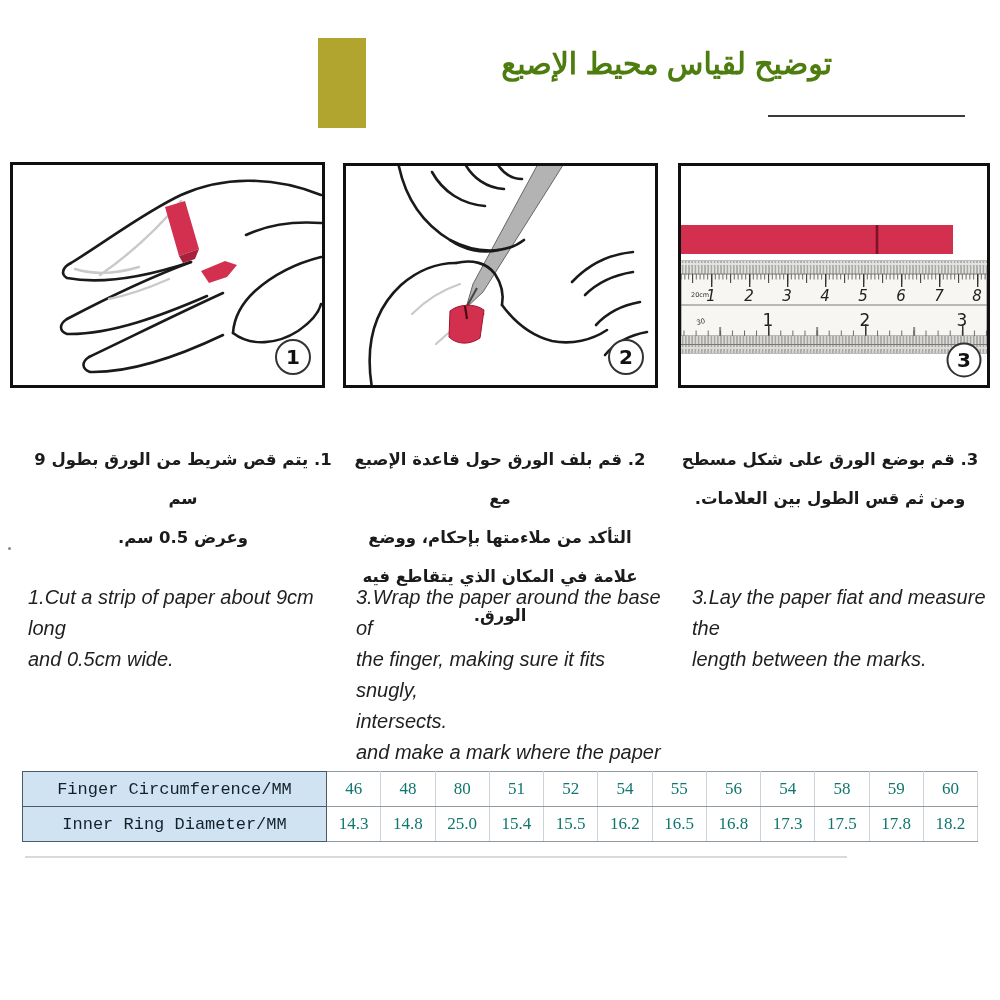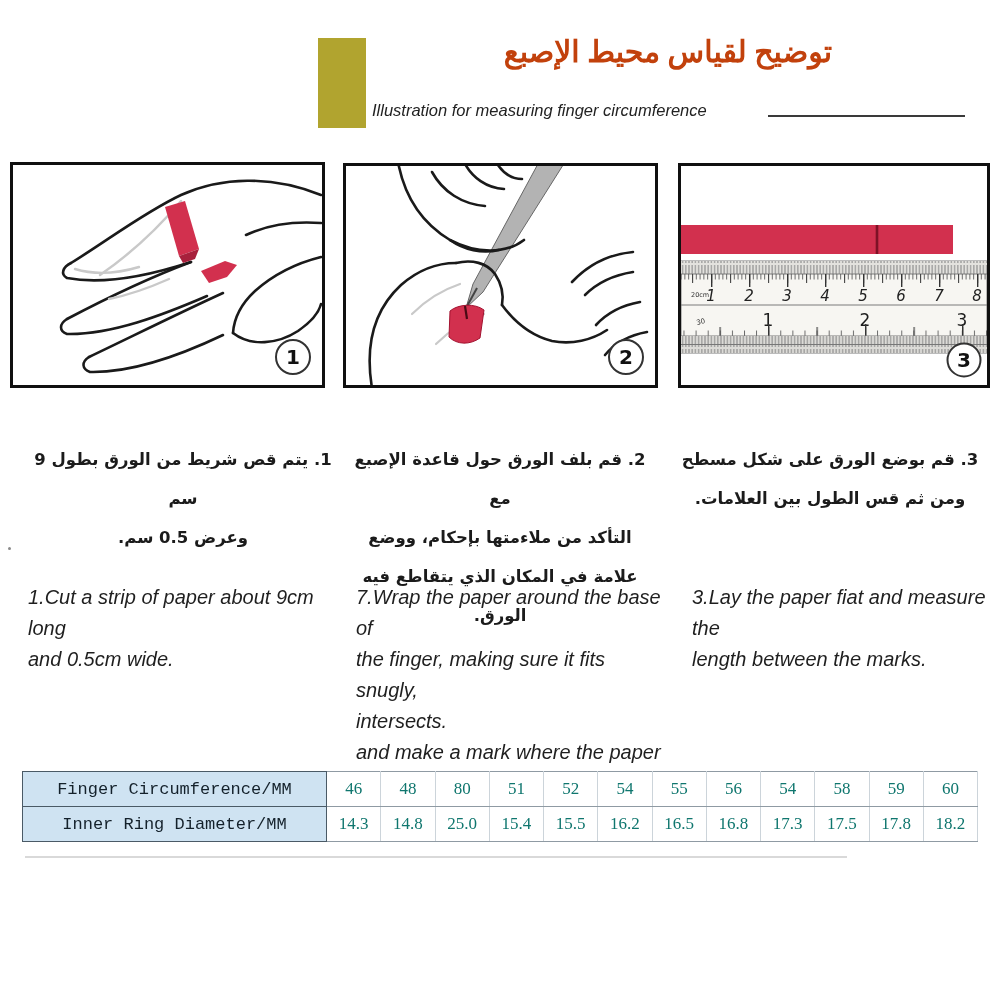--- a/index.html
+++ b/index.html
@@ -2,22 +2,22 @@
 <html><head>
 <meta charset="utf-8">
 <style>
   html,body{margin:0;padding:0;background:#fff;}
   .page{position:relative;width:1000px;height:1000px;background:#ffffff;overflow:hidden;
         font-family:"Liberation Sans",sans-serif;color:#1c1c1c;}
   .abs{position:absolute;}
 
   
   .accent-rect{left:318px;top:38px;width:48px;height:90px;background:#b1a42f;}
-  .title-ar{left:380px;top:34px;width:452px;text-align:right;direction:rtl;
-            font-family:Liberation Serif, serif;font-weight:bold;font-size:30px;color:#c2410c;}
+  .title-ar{left:380px;top:46px;width:452px;text-align:right;direction:rtl;
+            font-family:Liberation Sans, sans-serif;font-weight:bold;font-size:30px;color:#4d7c0f;}
   .subtitle-en{left:372px;top:101px;font-style:italic;font-size:16.5px;color:#222;
                font-family:"Liberation Sans",sans-serif;}
   .header-rule{left:768px;top:115px;width:197px;height:2px;background:#3a3a3a;}
 
   
   .panel{position:absolute;border:3px solid #101010;background:#fff;}
   .panel svg{display:block;}
 
   
   .step-ar{position:absolute;direction:rtl;text-align:center;
@@ -41,21 +41,20 @@
                 border-right:1px solid #ccd4da;border-left:1px solid #ccd4da;}
   .table-shadow{left:25px;top:856px;width:822px;height:2px;background:#d9d9d9;}
 </style>
 </head>
 <body>
 
 <div class="page">
 
   <div class="abs accent-rect"></div>
   <div class="abs title-ar">توضيح لقياس محيط الإصبع</div>
-  <div class="abs subtitle-en">Illustration for measuring finger circumference</div>
   <div class="abs header-rule"></div>
 
   <div class="panel" style="left:10px;top:162px;width:309px;height:220px;">
     <svg width="309" height="220" viewBox="0 0 309 220">
       <g fill="none" stroke="#1a1a1a" stroke-width="2.6" stroke-linecap="round">
         <path d="M308 30 C 258 10, 208 12, 168 30 C 130 48, 94 76, 58 98"></path>
         <path d="M58 98 C 50 102, 47 109, 54 113 C 90 120, 138 110, 178 97"></path>
         <path d="M178 97 C 138 112, 92 134, 54 154"></path>
         <path d="M54 154 C 46 159, 46 166, 54 169 C 98 170, 150 150, 194 131"></path>
         <path d="M210 128 C 166 148, 118 172, 76 192"></path>
@@ -190,21 +189,21 @@
     <div>ومن ثم قس الطول بين العلامات.</div>
   </div>
 
   <div class="abs stray-dot"></div>
 
   <div class="step-en" style="left:28px;top:582px;width:310px;">
     <div>1.Cut a strip of paper about 9cm long</div>
     <div>and 0.5cm wide.</div>
   </div>
   <div class="step-en" style="left:356px;top:582px;width:310px;">
-    <div>7.Wrap the paper around the base of</div>
+    <div>3.Wrap the paper around the base of</div>
     <div>the finger, making sure it fits snugly,</div>
     <div>intersects.</div>
     <div>and make a mark where the paper</div>
   </div>
   <div class="step-en" style="left:692px;top:582px;width:300px;">
     <div>3.Lay the paper fiat and measure the</div>
     <div>length between the marks.</div>
   </div>
 
   <table class="size">

